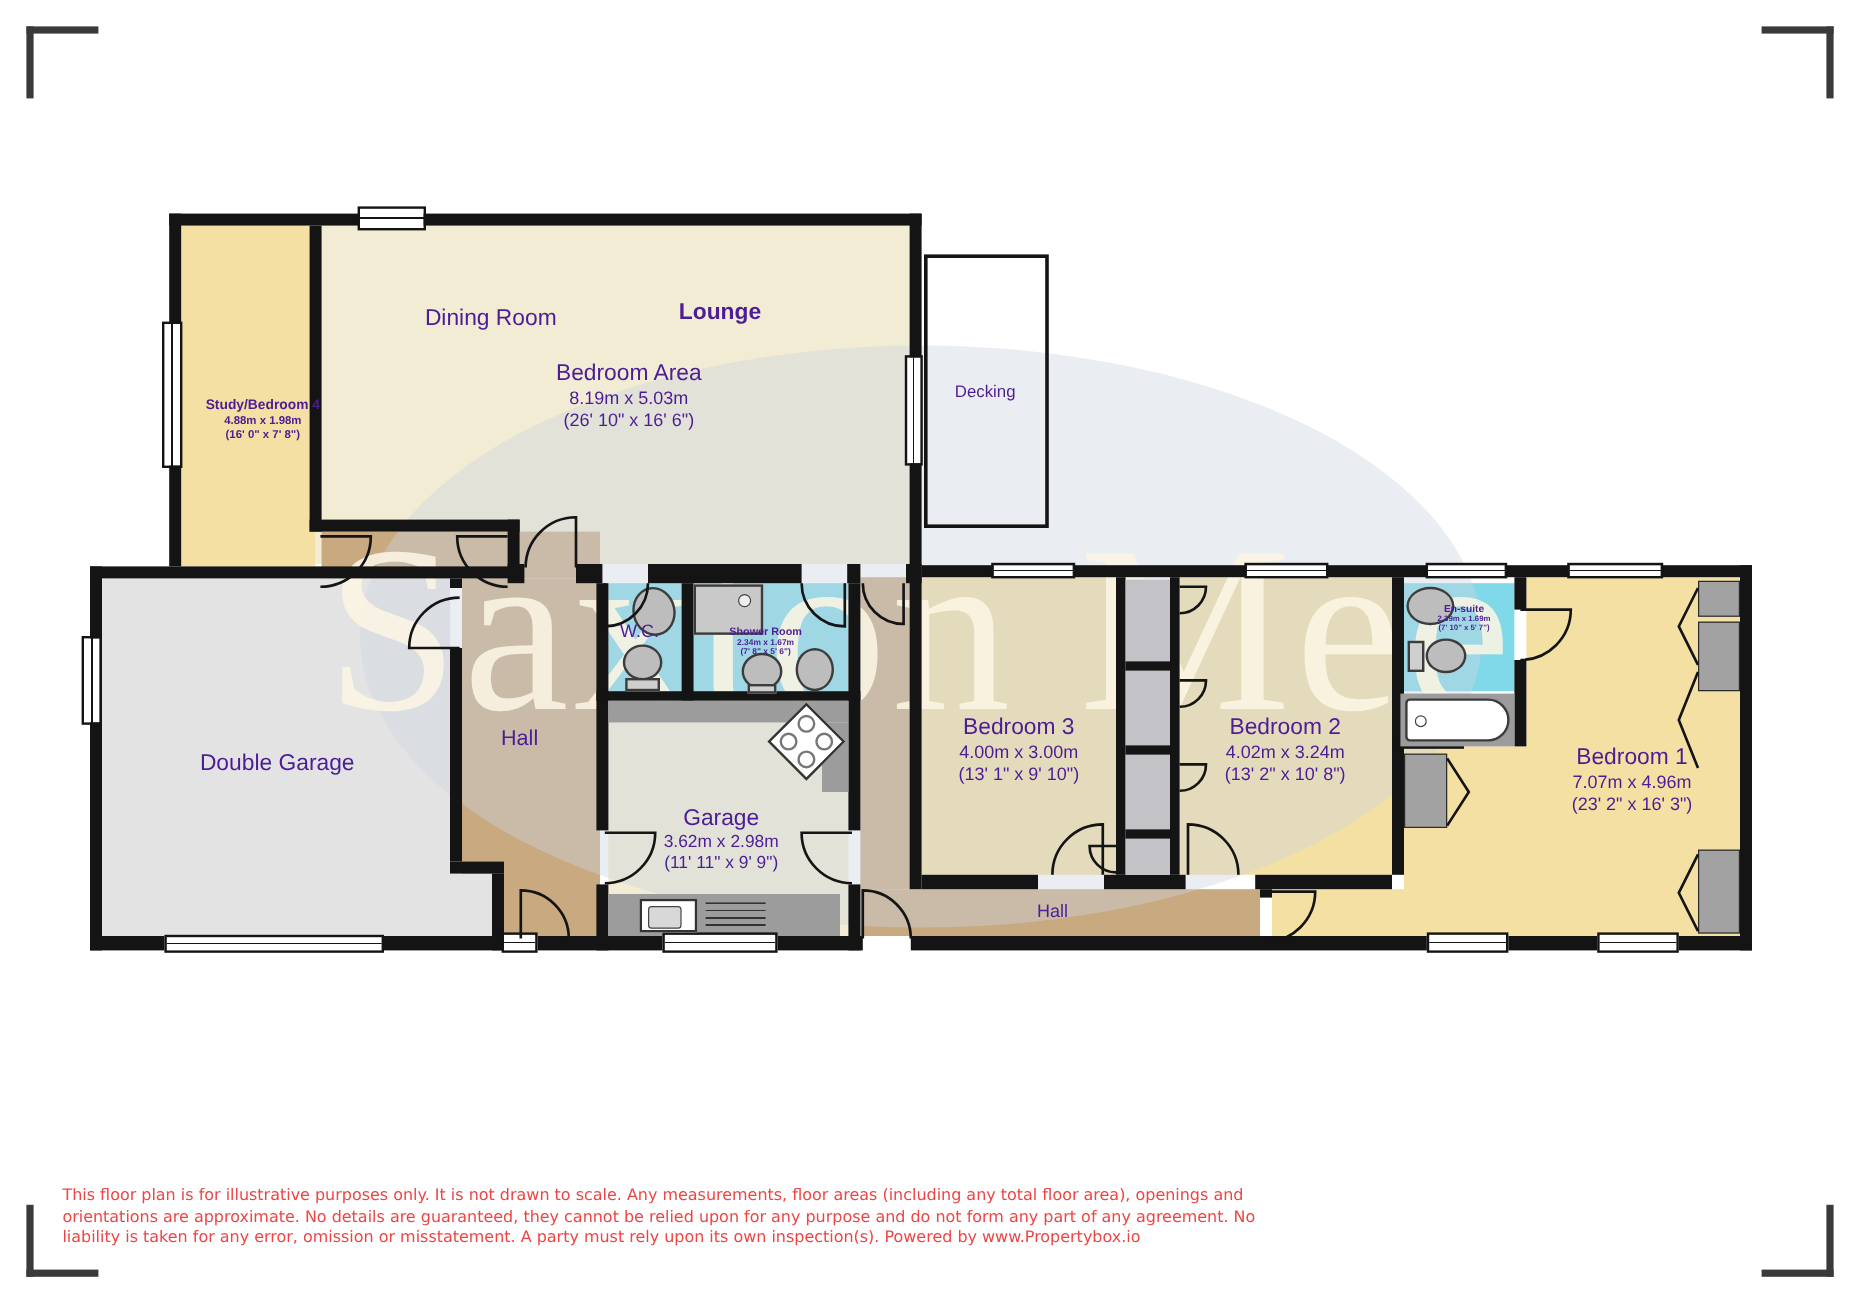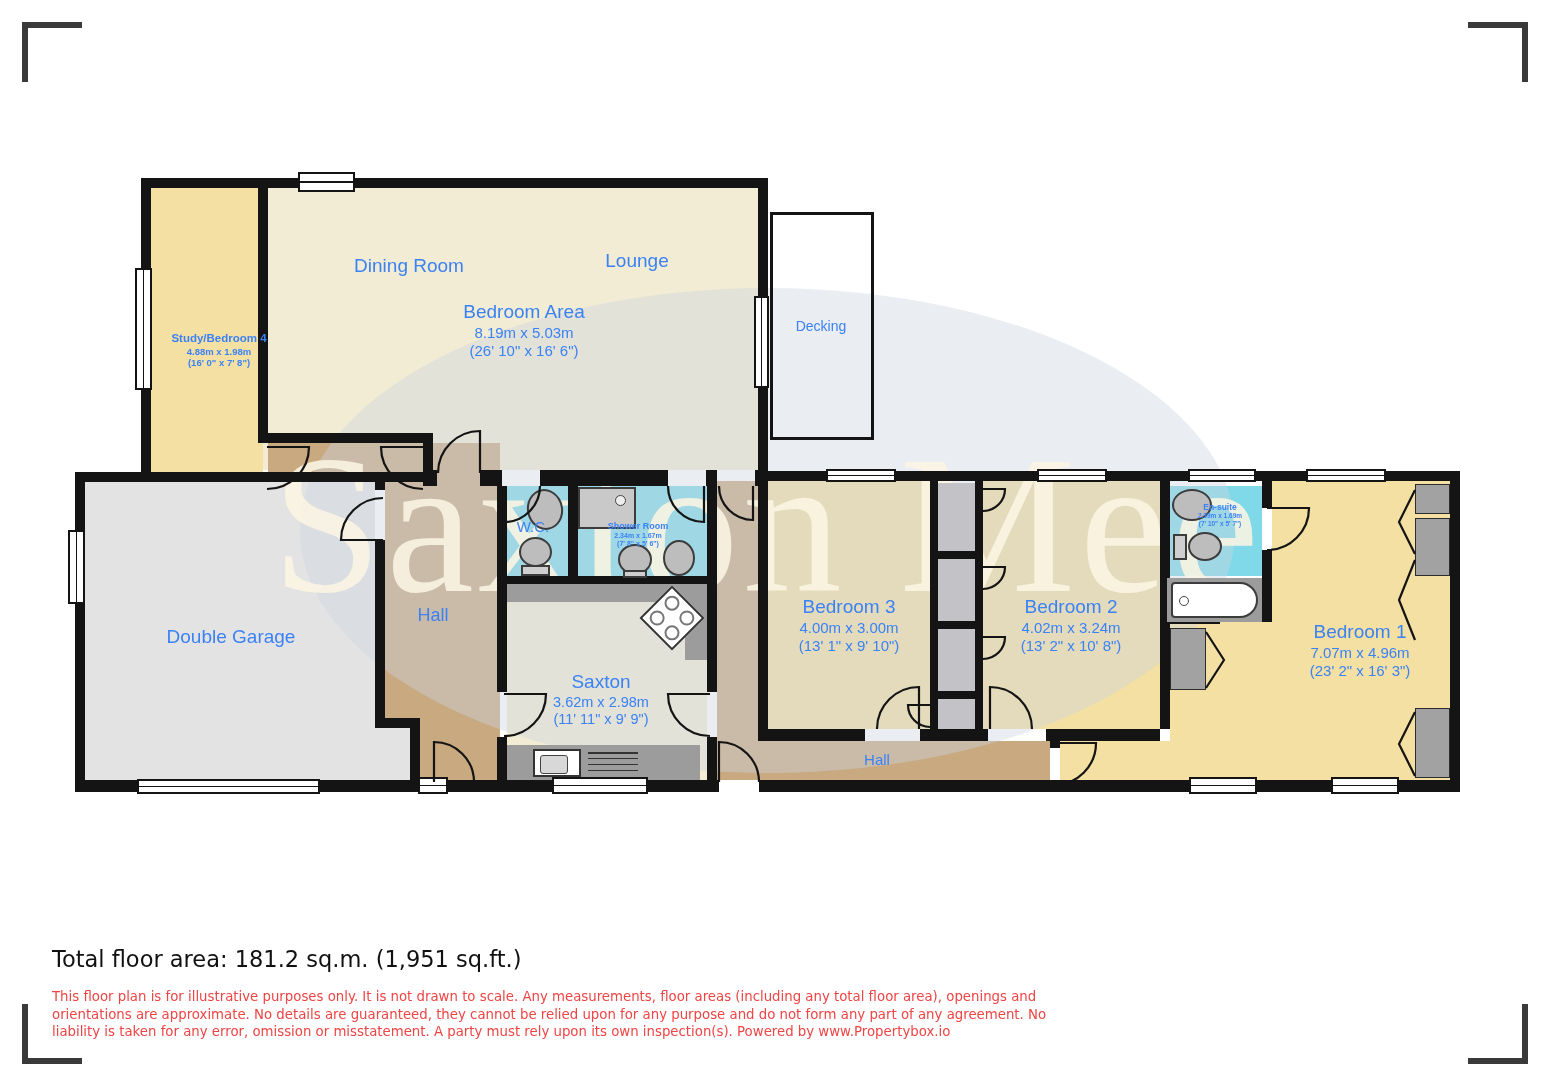--- a/index.html
+++ b/index.html
@@ -25,21 +25,21 @@
   .win.v{background:linear-gradient(to right,#fff 0 45%,#141414 45% 55%,#fff 55% 100%);}
   .deck{position:absolute;border:3px solid #141414;z-index:3;box-sizing:border-box;background:transparent;}
   .fix{position:absolute;z-index:4;box-sizing:border-box;}
   .oval{background:#bdbdbd;border:2px solid #3c3c3c;border-radius:50%;}
   .boxfix{background:#cfcfcf;border:2px solid #3c3c3c;}
   .counter{position:absolute;background:#9c9c9c;z-index:3;}
   .ward{position:absolute;background:#a2a2a2;border:1.5px solid #2c2c2c;z-index:4;box-sizing:border-box;}
   .cup{position:absolute;background:#c3c3c7;z-index:3;}
   #doors{position:absolute;left:0;top:0;z-index:5;pointer-events:none;}
   
-  .lbl{position:absolute;transform:translate(-50%,-50%);text-align:center;color:#3b82f6;
+  .lbl{position:absolute;transform:translate(-50%,-50%);text-align:center;color:#4c1d95;
        line-height:1.2;z-index:6;white-space:nowrap;}
   .lbl .nm{display:block;}
   .lbl .dm{display:block;}
   
   .corner{position:absolute;width:54px;height:54px;z-index:7;}
   .corner.tl{left:22px;top:22px;border-top:6px solid #3a3a3a;border-left:6px solid #3a3a3a;}
   .corner.tr{left:1468px;top:22px;border-top:6px solid #3a3a3a;border-right:6px solid #3a3a3a;}
   .corner.bl{left:22px;top:1004px;border-bottom:6px solid #3a3a3a;border-left:6px solid #3a3a3a;}
   .corner.br{left:1468px;top:1004px;border-bottom:6px solid #3a3a3a;border-right:6px solid #3a3a3a;}
   
@@ -209,21 +209,21 @@
       <path d="M1415,490 L1399,522 L1415,554"></path>
       <path d="M1415,560 L1399,600 L1415,640"></path>
       <path d="M1415,712 L1399,744 L1415,776"></path>
       <path d="M1206,632 L1224,660 L1206,688"></path>
     </g>
   </svg>
 
   <div class="lbl" style="left:409px;top:266px;font-size:19px;">
     <span class="nm">Dining Room</span>
   </div>
-  <div class="lbl" style="left:637px;top:261px;font-size:19px;">
+  <div class="lbl" style="left:600px;top:261px;font-size:19px;font-weight:bold;">
     <span class="nm">Lounge</span>
   </div>
   <div class="lbl" style="left:524px;top:330px;font-size:19px;">
     <span class="nm">Bedroom Area</span>
     <span class="dm" style="font-size:15px;">8.19m x 5.03m</span>
     <span class="dm" style="font-size:15px;">(26' 10" x 16' 6")</span>
   </div>
   <div class="lbl" style="left:821px;top:326px;font-size:14px;">
     <span class="nm">Decking</span>
   </div>
@@ -240,21 +240,21 @@
   </div>
   <div class="lbl" style="left:533px;top:527px;font-size:15px;">
     <span class="nm">W.C.</span>
   </div>
   <div class="lbl" style="left:638px;top:535px;font-size:9px;font-weight:700;">
     <span class="nm">Shower Room</span>
     <span class="dm" style="font-size:7px;">2.34m x 1.67m</span>
     <span class="dm" style="font-size:7px;">(7' 8" x 5' 6")</span>
   </div>
   <div class="lbl" style="left:601px;top:700px;font-size:19px;">
-    <span class="nm">Saxton</span>
+    <span class="nm">Garage</span>
     <span class="dm" style="font-size:14.5px;">3.62m x 2.98m</span>
     <span class="dm" style="font-size:14.5px;">(11' 11" x 9' 9")</span>
   </div>
   <div class="lbl" style="left:849px;top:625px;font-size:19px;">
     <span class="nm">Bedroom 3</span>
     <span class="dm" style="font-size:15px;">4.00m x 3.00m</span>
     <span class="dm" style="font-size:15px;">(13' 1" x 9' 10")</span>
   </div>
   <div class="lbl" style="left:1071px;top:625px;font-size:19px;">
     <span class="nm">Bedroom 2</span>
@@ -268,21 +268,20 @@
   </div>
   <div class="lbl" style="left:1360px;top:650px;font-size:19px;">
     <span class="nm">Bedroom 1</span>
     <span class="dm" style="font-size:15px;">7.07m x 4.96m</span>
     <span class="dm" style="font-size:15px;">(23' 2" x 16' 3")</span>
   </div>
   <div class="lbl" style="left:877px;top:760px;font-size:15px;">
     <span class="nm">Hall</span>
   </div>
 
-  <div class="total">Total floor area: 181.2 sq.m. (1,951 sq.ft.)</div>
   <div class="disclaimer">This floor plan is for illustrative purposes only. It is not drawn to scale. Any measurements, floor areas (including any total floor area), openings and orientations are approximate. No details are guaranteed, they cannot be relied upon for any purpose and do not form any part of any agreement. No liability is taken for any error, omission or misstatement. A party must rely upon its own inspection(s). Powered by www.Propertybox.io</div>
 
   <div class="corner tl"></div>
   <div class="corner tr"></div>
   <div class="corner bl"></div>
   <div class="corner br"></div>
 
 </div>
 
 </body></html>

